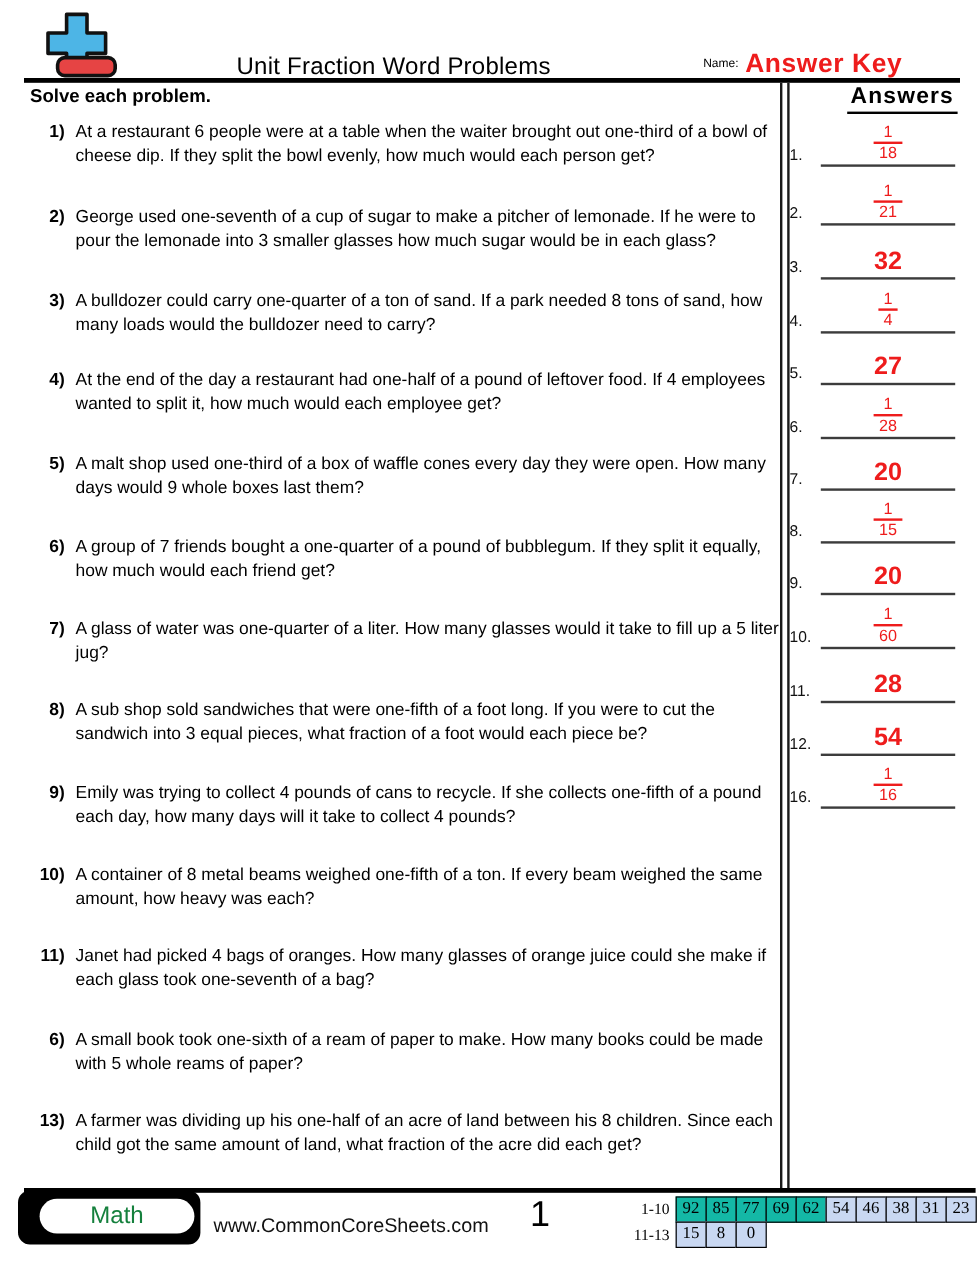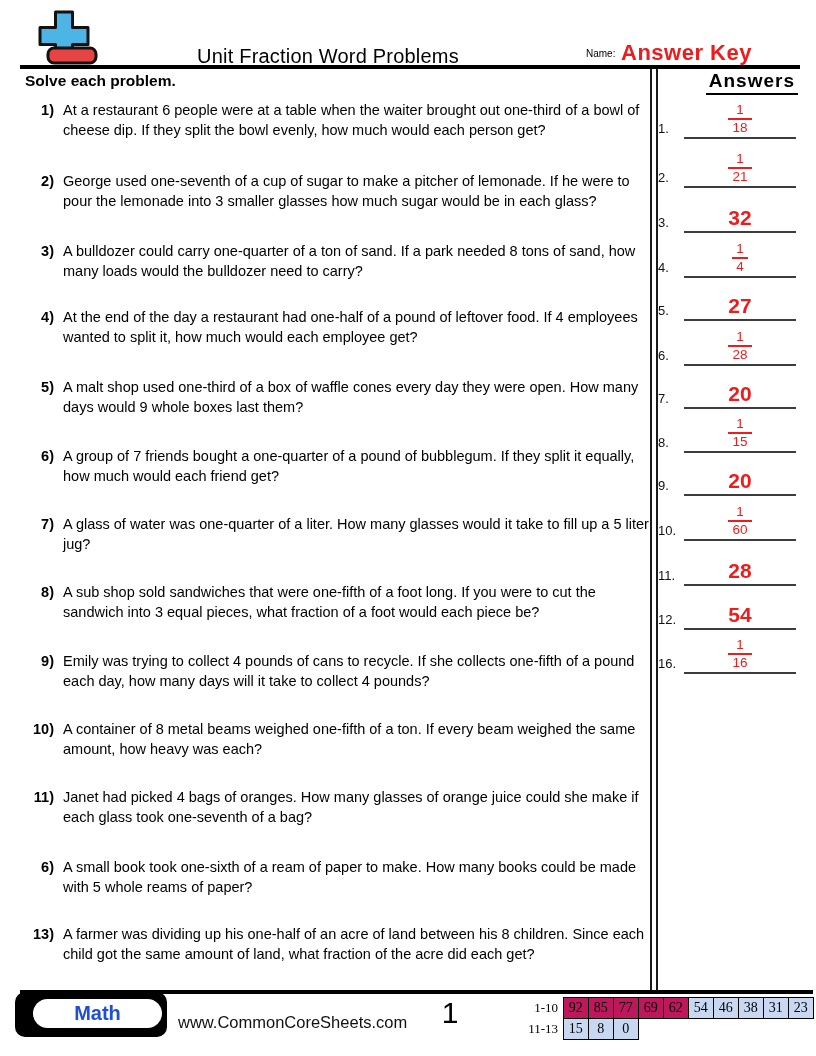--- a/index.html
+++ b/index.html
@@ -40,29 +40,29 @@
   .frac-n, .frac-d { font-size:13.5px; line-height:14px; padding:0 4px; }
   .frac-bar { display:block; align-self:stretch; height:2px; background:#ee1c1c; margin:1px 0; }
   .whole { font-size:21px; font-weight:bold; line-height:20px; }
 
   
   .footer-rule { position:absolute; left:20px; top:990px; width:793px; height:4px; background:#000; }
   .badge { position:absolute; left:15px; top:992px; width:152px; height:45px; background:#000;
            border-radius:10px; }
   .badge-pill { position:absolute; left:18px; top:7px; width:129px; height:29px; background:#fff;
                 border-radius:15px; text-align:center; line-height:29px; font-size:20px;
-                font-weight:bold; color:#1d4ed8; }
+                font-weight:normal; color:#15803d; }
   .website { position:absolute; left:178px; top:1013px; font-size:16.5px; color:#111; }
   .page-num { position:absolute; left:415px; top:996px; width:70px; text-align:center;
               font-size:30px; }
   .score-row { position:absolute; display:flex;font-family:Liberation Serif, serif; }
   .score-label { width:66px; text-align:right; padding-right:6px; font-size:13px; line-height:22px; }
   .score-cell { box-sizing:border-box; width:26.5px; height:22px; margin-left:-1.5px;
                 border:1.5px solid #000; text-align:center; font-size:14px; line-height:19px;
-                background:#be185d; }
+                background:#14b8a6; }
   .score-cell.hl { background:#c9d8f2; }
 </style>
 </head>
 <body>
 
 <div class="page">
 
   <svg class="logo" viewBox="0 0 70 60">
     <path d="M21.5 4 H38.5 V19.5 H54 V36.5 H38.5 V52 H21.5 V36.5 H6 V19.5 H21.5 Z" fill="#4db5e6" stroke="#111" stroke-width="3" stroke-linejoin="round"></path>
     <rect x="14" y="40" width="48" height="15" rx="6" fill="#e64444" stroke="#111" stroke-width="3"></rect>

